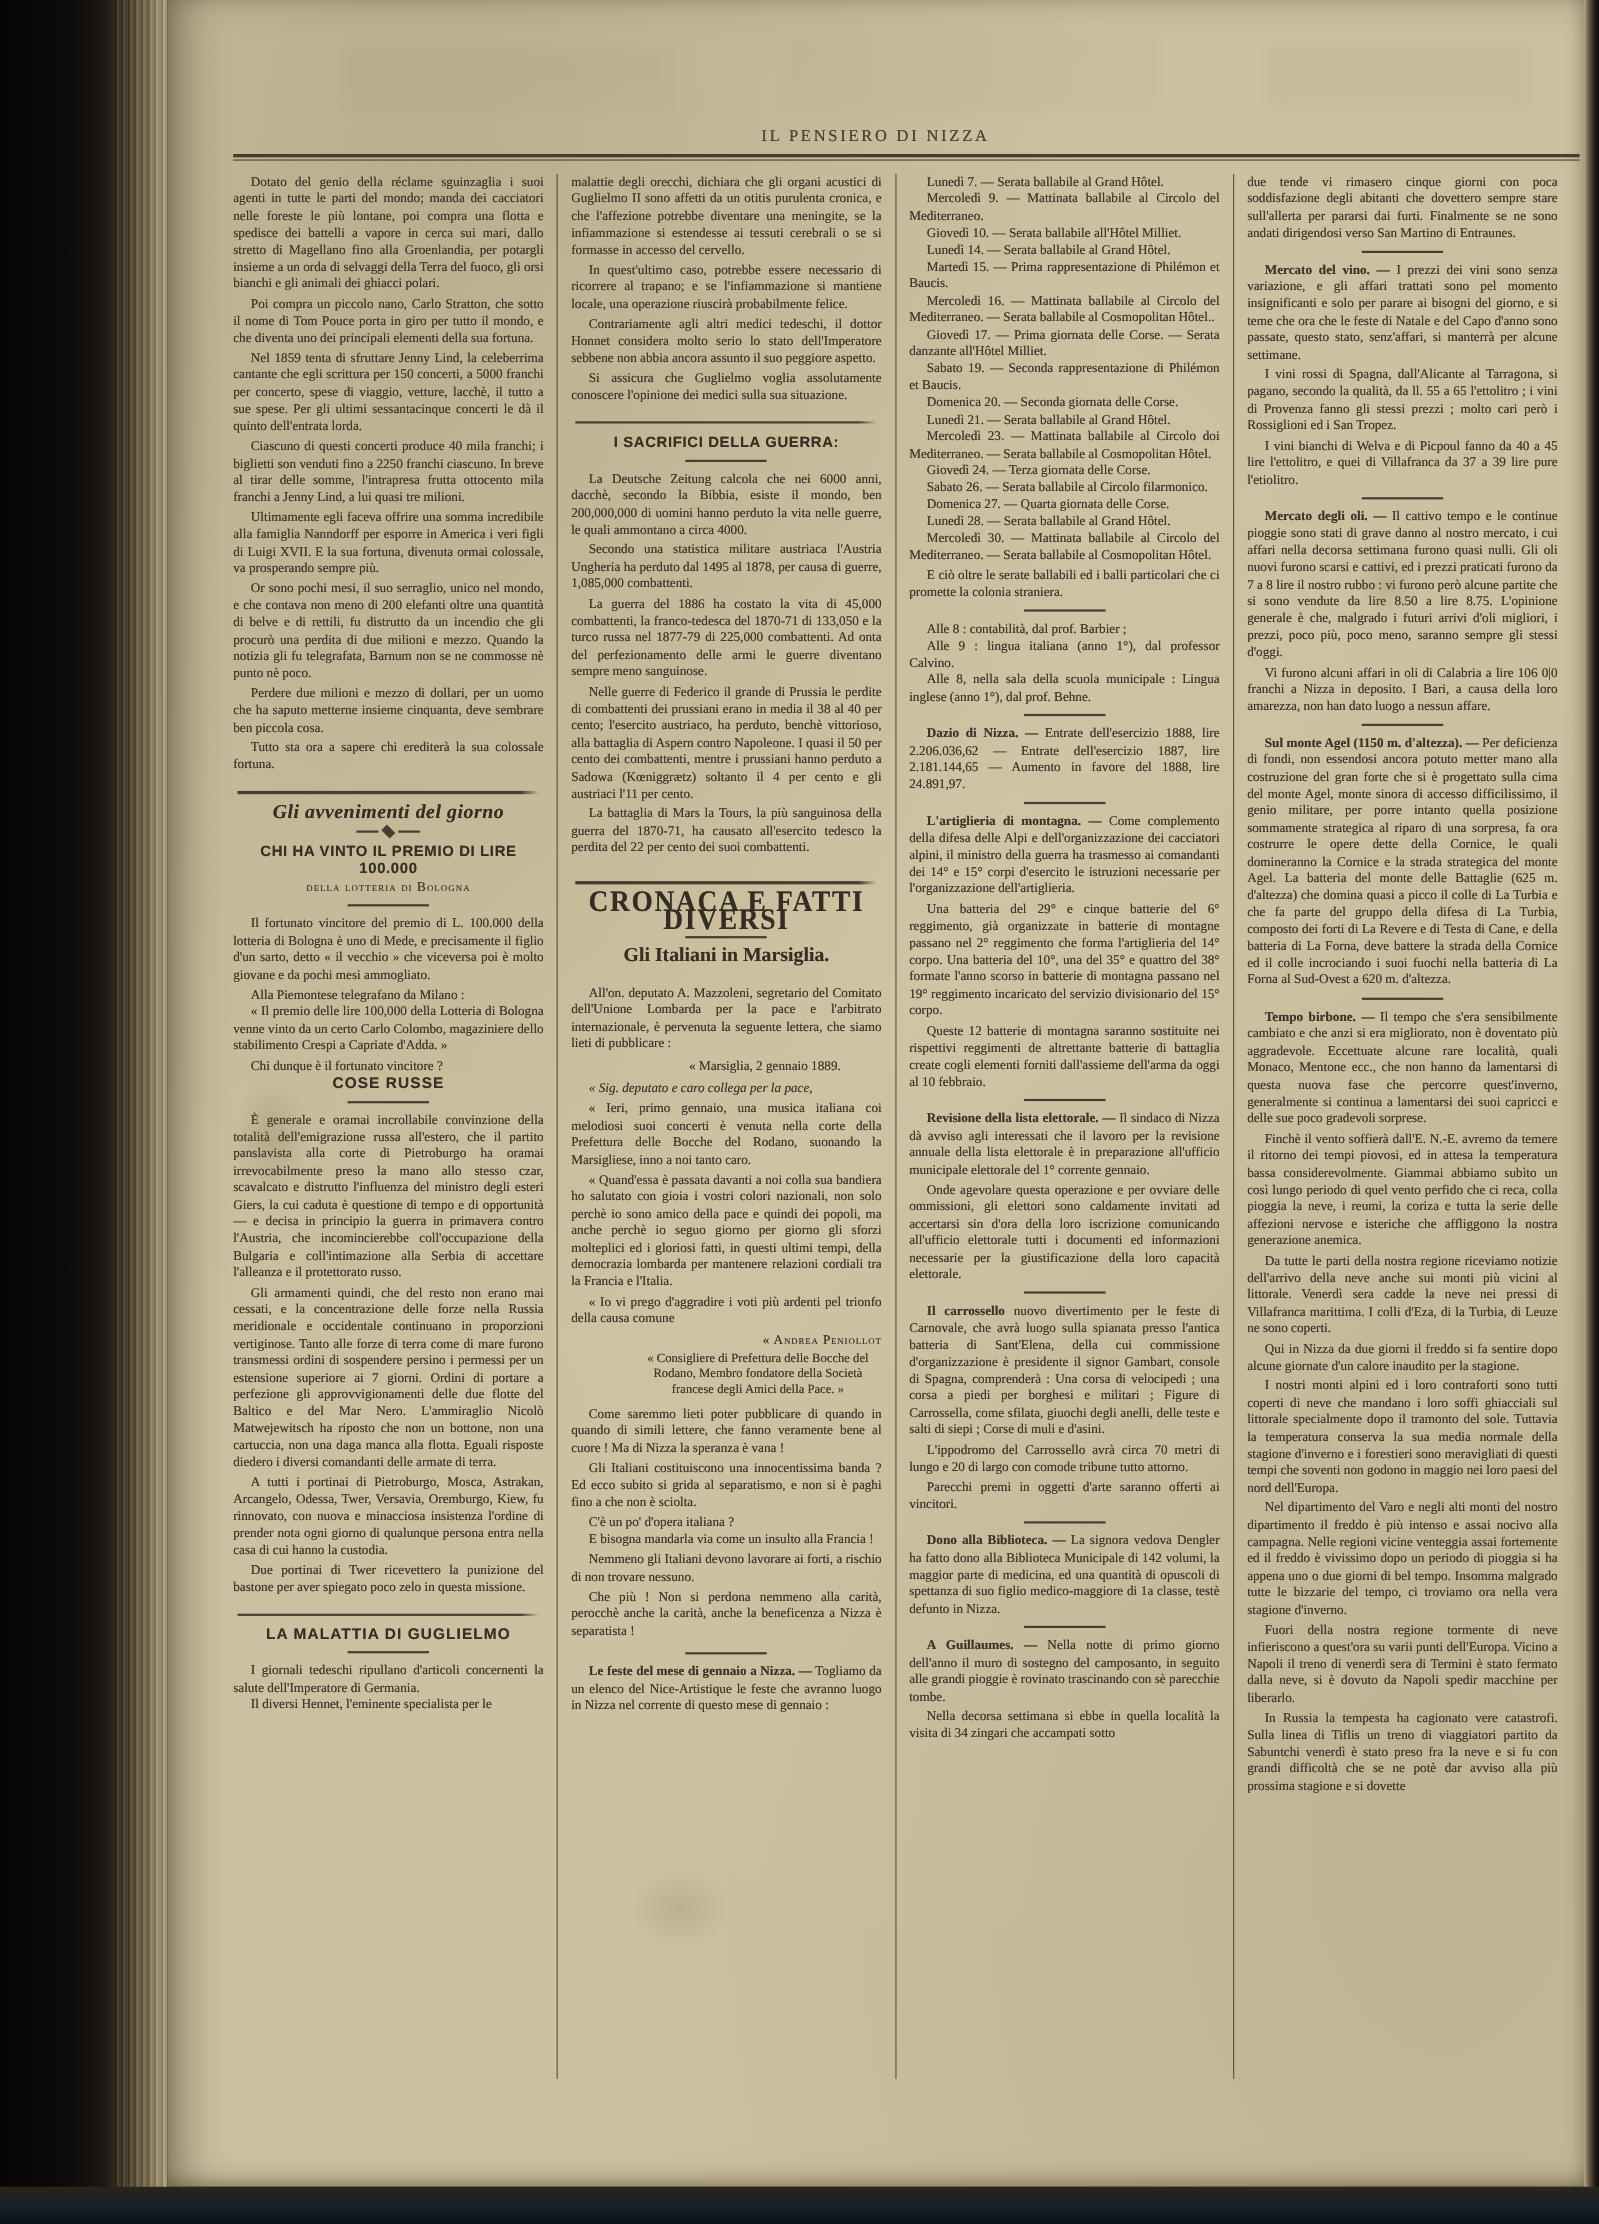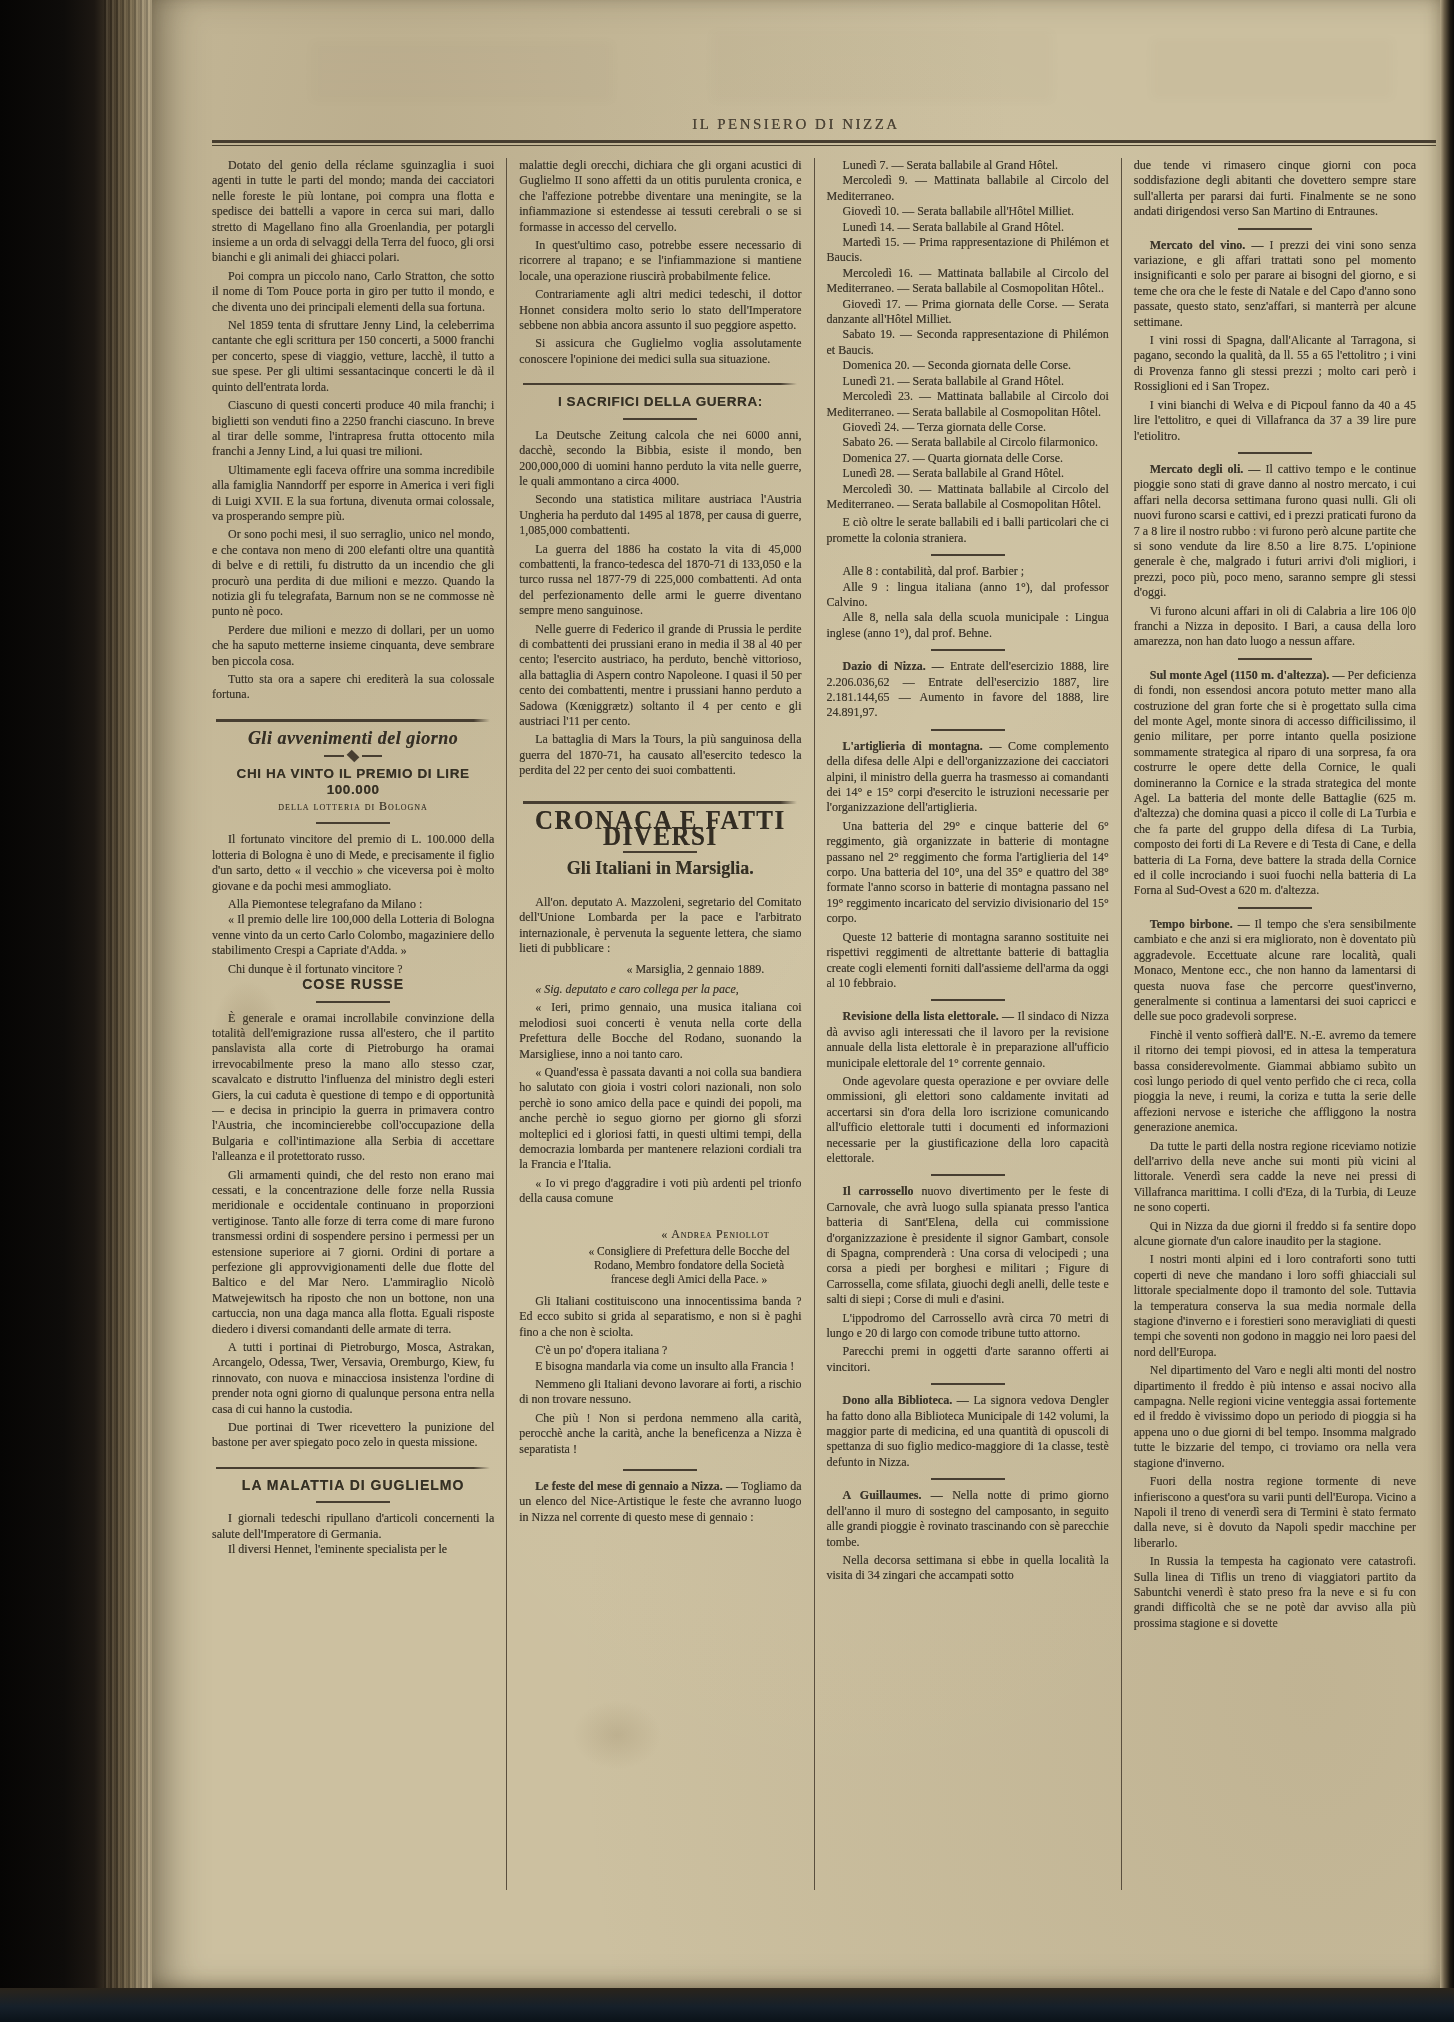--- a/index.html
+++ b/index.html
@@ -55,22 +55,22 @@
   .h-sans{font-family:"Liberation Sans",sans-serif;font-weight:bold;text-align:center;
     font-size:13.5px;letter-spacing:.6px;color:#353024;margin:6px 0 2px;text-indent:0;}
   .h-sans.big{font-size:14px;letter-spacing:1px;}
   .h-caps-sub{text-align:center;font-variant:small-caps;font-size:12px;letter-spacing:1px;margin:1px 0 0;color:#403a2e;}
   .h-cronaca{font-weight:bold;font-size:25px;text-align:center;letter-spacing:1.5px;margin:4px 0 0;
     color:#332d23;transform:scaleY(1.08);}
   .h-serif-b{font-weight:bold;font-size:18px;text-align:center;margin:6px 0 18px;color:#353024;}
   
   .letter-date{text-indent:0;text-align:center;padding-left:70px;margin-top:6px;}
   .letter-salut{font-style:italic;text-indent:16px;margin-top:4px;}
-  .letter-sig{font-variant:small-caps;letter-spacing:.8px;text-align:center;padding-left:110px;
-    text-indent:0;margin-top:20px;}
+  .letter-sig{font-variant:small-caps;letter-spacing:.8px;text-align:right;padding-left:110px;
+    text-indent:0;margin-top:4px;}
   .letter-sig-title{width:225px;margin:2px 0 8px auto;text-align:center;text-indent:0;font-size:11.5px;line-height:14px;}
 </style>
 </head>
 <body>
 
 <div class="scan">
   <div class="binding-left"></div>
   <div class="edge-striations"></div>
 
   <div class="paper">
@@ -139,20 +139,21 @@
         <div class="sep"></div>
         <div class="h-serif-b">Gli Italiani in Marsiglia.</div>
         <p class="para">All'on. deputato A. Mazzoleni, segretario del Comitato dell'Unione Lombarda per la pace e l'arbitrato internazionale, è pervenuta la seguente lettera, che siamo lieti di pubblicare :</p>
         <p class="para letter-date">« Marsiglia, 2 gennaio 1889.</p>
         <p class="para letter-salut">« Sig. deputato e caro collega per la pace,</p>
         <p class="para sp">« Ieri, primo gennaio, una musica italiana coi melodiosi suoi concerti è venuta nella corte della Prefettura delle Bocche del Rodano, suonando la Marsigliese, inno a noi tanto caro.</p>
         <p class="para sp">« Quand'essa è passata davanti a noi colla sua bandiera ho salutato con gioia i vostri colori nazionali, non solo perchè io sono amico della pace e quindi dei popoli, ma anche perchè io seguo giorno per giorno gli sforzi molteplici ed i gloriosi fatti, in questi ultimi tempi, della democrazia lombarda per mantenere relazioni cordiali tra la Francia e l'Italia.</p>
         <p class="para sp">« Io vi prego d'aggradire i voti più ardenti pel trionfo della causa comune</p>
         <p class="para letter-sig">« Andrea Peniollot</p>
         <p class="para letter-sig-title">« Consigliere di Prefettura delle Bocche del Rodano, Membro fondatore della Società francese degli Amici della Pace. »</p>
+        <p class="para">Come saremmo lieti poter pubblicare di quando in quando di simili lettere, che fanno veramente bene al cuore ! Ma di Nizza la speranza è vana !</p>
         <p class="para sp">Gli Italiani costituiscono una innocentissima banda ? Ed ecco subito si grida al separatismo, e non si è paghi fino a che non è sciolta.</p>
         <p class="para sp">C'è un po' d'opera italiana ?</p>
         <p class="para">E bisogna mandarla via come un insulto alla Francia !</p>
         <p class="para sp">Nemmeno gli Italiani devono lavorare ai forti, a rischio di non trovare nessuno.</p>
         <p class="para sp">Che più ! Non si perdona nemmeno alla carità, perocchè anche la carità, anche la beneficenza a Nizza è separatista !</p>
         <div class="sep" style="margin-top:12px;"></div>
         <p class="para"><b class="lead">Le feste del mese di gennaio a Nizza. —</b><span> Togliamo da un elenco del Nice-Artistique le feste che avranno luogo in Nizza nel corrente di questo mese di gennaio :</span></p>
       </div>
 
       <div class="col">

